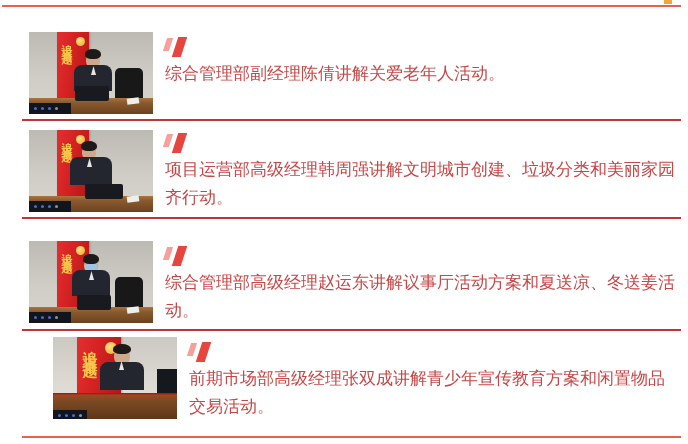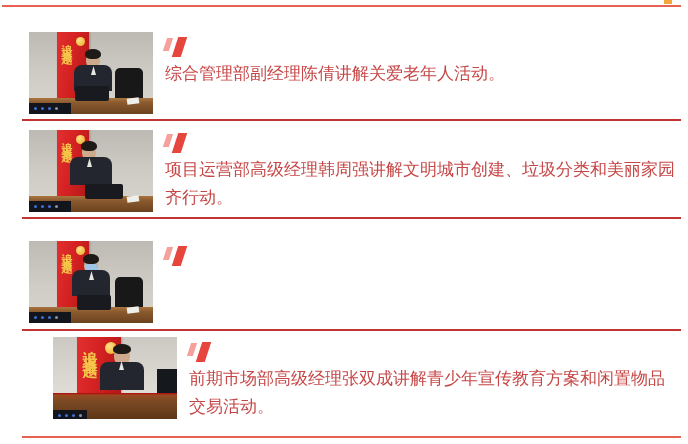--- a/index.html
+++ b/index.html
@@ -177,20 +177,21 @@
         <div class="paper"></div>
         <div class="laptop"></div>
 
         <div class="devices"></div>
       </div>
       <figcaption class="content">
         <span class="quote">
             <i class="q1"></i>
             <i class="q2"></i>
           </span>
+        <p class="caption">综合管理部高级经理赵运东讲解议事厅活动方案和夏送凉、冬送姜活动。</p>
       </figcaption>
     </figure>
 
     <div class="sep sep3"></div>
 
     <figure class="item row4">
       <div class="photo photo-4" aria-label="前期市场部高级经理张双成站在木质讲台后讲解，背景为追求卓越红色条幅">
         <div class="banner">
           <span class="emblem"></span>
           <span class="banner-text">追求卓越</span>

